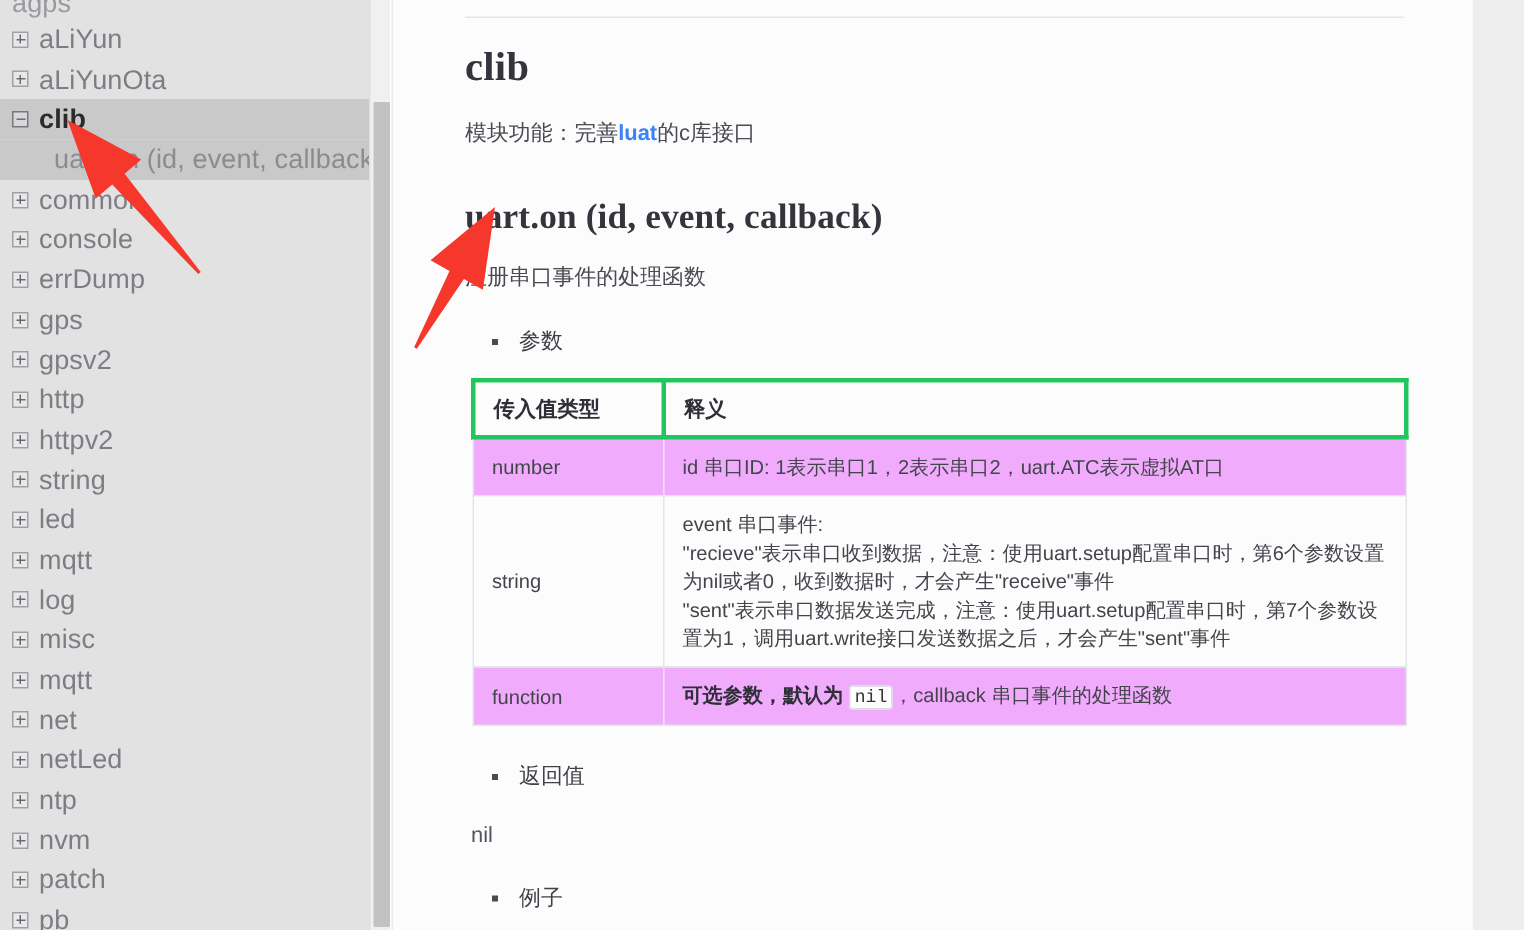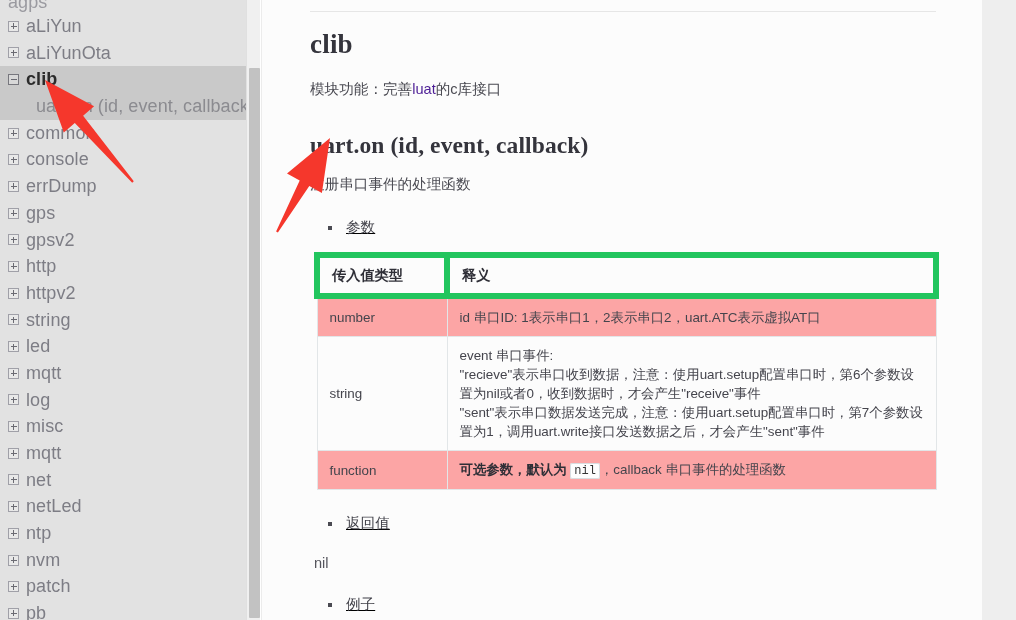--- a/index.html
+++ b/index.html
@@ -146,41 +146,40 @@
     color: #34343c;
     margin: 17px 0 0 0;
     letter-spacing: .2px;
   }
   p.doc-desc {
     font-size: 14.6px;
     color: #4a4a52;
     margin: 19px 0 0 0;
     line-height: 1.5;
   }
-  .lnk { color: #4c1d95; }
+  .lnk { color: #3b82f6; font-weight: bold; }
 
   h2.func-title {
     font-family: "Liberation Serif", serif;
     font-size: 23.5px;
     font-weight: bold;
     color: #34343c;
     margin: 31px 0 0 0;
     letter-spacing: .1px;
   }
   p.func-desc {
     font-size: 14.6px;
     color: #4a4a52;
     margin: 16px 0 0 0;
   }
 
   ul.bl {
     list-style: none;
     margin: 24px 0 0 0;
     padding: 0 0 0 18px;
-    text-decoration: underline;
   }
   ul.bl li {
     font-size: 14.6px;
     color: #3f3f47;
     position: relative;
     padding-left: 18px;
   }
   ul.bl li::before {
     content: "";
     position: absolute;
@@ -197,30 +196,30 @@
     color: #44444c;
     table-layout: fixed;
   }
   table.params th {
     font-family: "Liberation Serif", serif;
     font-weight: bold;
     font-size: 14.2px;
     color: #2f2f37;
     text-align: left;
     padding: 8px 12px;
-    border: 6px solid #22c55e;
+    border: 3px solid #22c55e;
     background: #fcfcfc;
   }
   table.params td {
     padding: 9px 12px;
     border: 1px solid #e2e6e8;
     vertical-align: middle;
     line-height: 1.42;
   }
-  table.params tr.alt td { background: #fca5a5; }
+  table.params tr.alt td { background: #f0abfc; }
   table.params tr td:first-child,
   table.params tr th:first-child { width: 100px; }
   td.bold-lead b { font-weight: bold; color: #2f2f37; }
   code.ic {
     font-family: "Liberation Mono", monospace;
     font-size: 12px;
     border: 1px solid #d8dde0;
     background: #fdfdfd;
     padding: 0 3px;
     border-radius: 2px;

